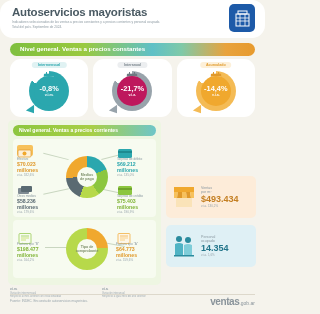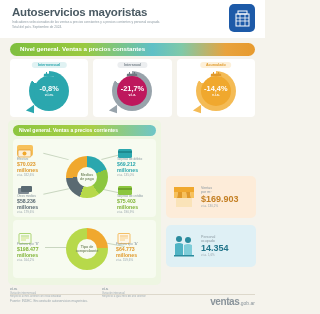--- a/index.html
+++ b/index.html
@@ -5,36 +5,36 @@
   html,body{margin:0;padding:0;}
   body{
     width:265px;height:314px;overflow:hidden;
     background:#f5f3ec;
     font-family:"Liberation Sans",sans-serif;
     color:#3c4a52;
   }
   .page{position:relative;width:265px;height:314px;}
 
   
-  .hdr{position:absolute;left:0;top:0;width:265px;height:38px;background:#ffffff;}
+  .hdr{position:absolute;left:0;top:0;width:265px;height:38px;background:#ffffff;border-radius:13px;}
   .hdr-title{position:absolute;left:12px;top:6px;font-size:11.5px;font-weight:bold;color:#4a5a63;letter-spacing:-.2px;}
   .hdr-sub{position:absolute;left:12px;top:20px;width:150px;font-size:3.2px;line-height:4.6px;color:#8d9aa2;}
   .hdr-logo{position:absolute;right:10px;top:4px;width:26px;height:28px;border-radius:5px;
             background:#1d5aa8;display:flex;align-items:center;justify-content:center;}
   .hdr-logo svg{display:block;}
 
   
   .bar{position:absolute;left:10px;top:43px;width:245px;height:13px;border-radius:7px;
        background:linear-gradient(90deg,#7fbf3f 0%,#9ac93f 30%,#5fc0c7 58%,#7fc9a8 70%,#e8a33d 88%,#e79a2e 100%);}
   .bar span{position:absolute;left:10px;top:2.4px;font-size:6.2px;font-weight:bold;color:#fff;}
 
   
   .cards{position:absolute;left:10px;top:59px;width:245px;height:58px;
          display:flex;gap:5px;}
-  .card{flex:1;background:#fff;border-radius:4px;position:relative;}
+  .card{flex:1;background:#fff;border-radius:11px;position:relative;}
   .pill{position:absolute;left:50%;transform:translateX(-50%);top:3px;
         padding:1px 6px;border-radius:6px;font-size:3.6px;font-weight:bold;white-space:nowrap;}
   .ring{position:absolute;left:50%;transform:translateX(-50%);top:12px;width:40px;height:40px;}
   .ring .arc{position:absolute;inset:0;border-radius:50%;}
   .ring .disc{position:absolute;left:5px;top:5px;width:30px;height:30px;border-radius:50%;
               display:flex;flex-direction:column;align-items:center;justify-content:center;}
   .pct{font-size:7.4px;font-weight:bold;color:#fff;line-height:8px;}
   .pctsub{font-size:3.6px;font-weight:bold;color:#fff;opacity:.95;}
   .tick{position:absolute;left:50%;transform:translateX(-50%);top:-1px;width:11px;height:12px;}
   .arrow{position:absolute;width:0;height:0;}
@@ -302,21 +302,21 @@
         <path d="M6 8 L10 8 L10 14 L5 14 Z" fill="#e0992a"></path>
         <path d="M10 8 L14 8 L15 14 L10 14 Z" fill="#f7c15c"></path>
         <path d="M14 8 L18 8 L19 14 L15 14 Z" fill="#e0992a"></path>
         <path d="M18 8 L22 8 L22 14 L19 14 Z" fill="#f7c15c"></path>
         <rect x="4" y="14" width="16" height="9" fill="#fae3b8"></rect>
       </svg>
     </div>
     <div class="rc-txt">
       <div class="rc-t1">Ventas</div>
       <div class="rc-t1">por m²</div>
-      <div class="rc-t2" style="color:#c47f22;">$169.903</div>
+      <div class="rc-t2" style="color:#c47f22;">$493.434</div>
       <div class="rc-t3">v.i.a. 130,2%</div>
     </div>
   </div>
 
   <div class="rcard rc3">
     <div class="rc-ico">
       <svg width="24" height="26" viewBox="0 0 24 26">
         <circle cx="7" cy="6" r="3" fill="#2b8b9e"></circle>
         <path d="M3 11 q4 -2 8 0 l0 11 l-8 0 Z" fill="#4fb3c4"></path>
         <circle cx="16" cy="7" r="3" fill="#2b8b9e"></circle>

